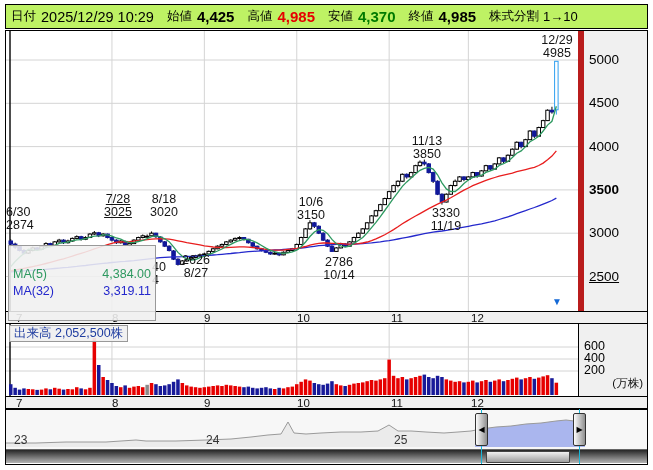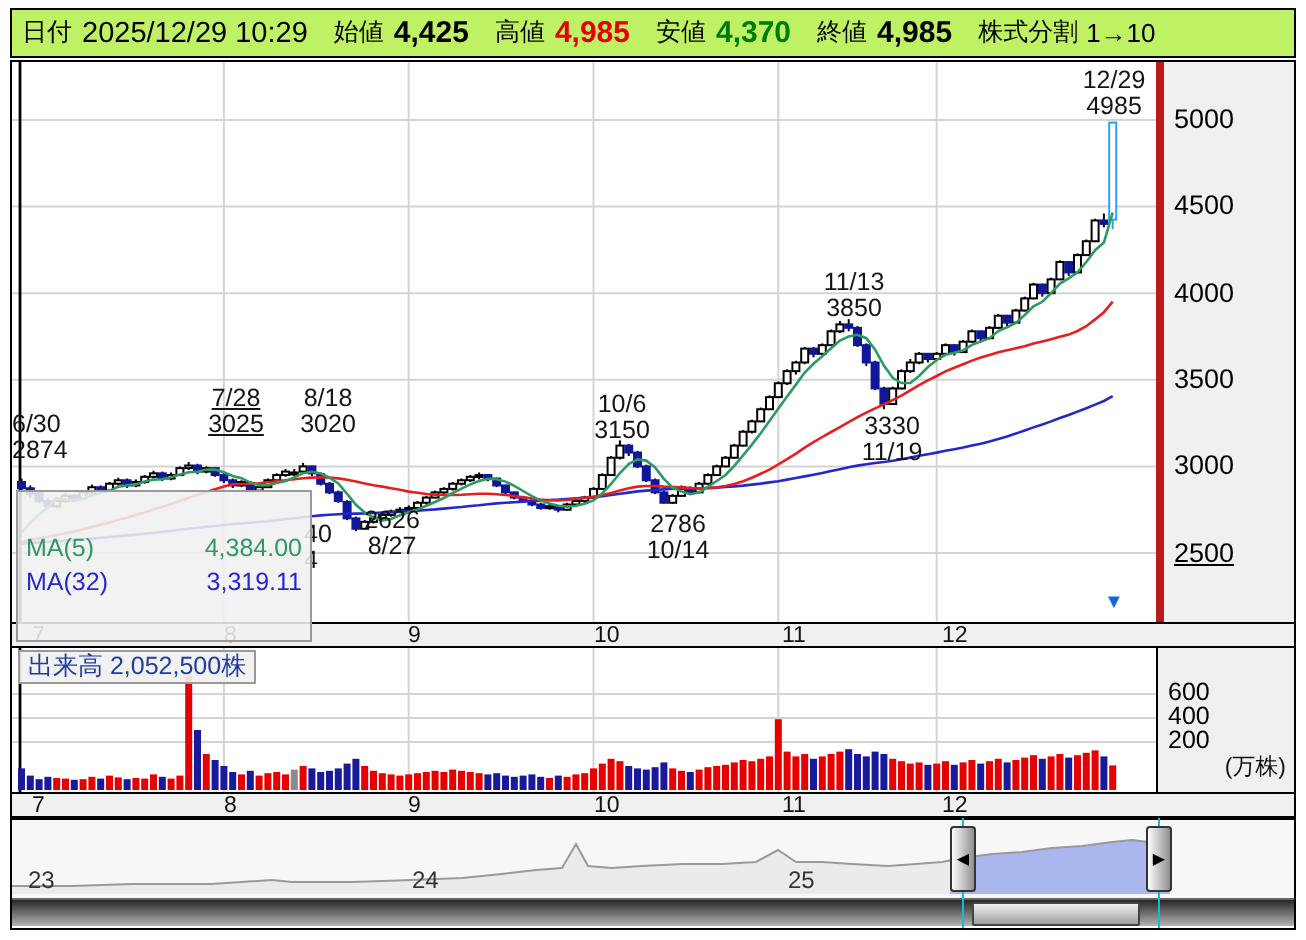--- a/index.html
+++ b/index.html
@@ -11,21 +11,21 @@
   .hl.first{margin-left:5px}
   .hv{margin-left:5px;font-size:15px;font-weight:bold}
   .hv.date{font-weight:normal;font-size:14.5px}
   .hv.red{color:#e60000}
   .hv.green{color:#007a00}
   .hv.split{font-weight:normal;font-size:13px;margin-left:4px}
   .chartbox{position:absolute;left:5px;top:30px;width:641px;height:433px;border:1px solid #000;
             pointer-events:none;z-index:9}
   .pane{position:absolute}
   #main-plot{left:6px;top:30px;width:572px;height:281px;background:#fff}
-  #price-axis{left:578px;top:30px;width:69px;height:281px;background:#f0f0f0;border-left:4px solid #b91c1c;box-sizing:border-box}
+  #price-axis{left:578px;top:30px;width:69px;height:281px;background:#f0f0f0;border-left:6px solid #b91c1c;box-sizing:border-box}
   #xstrip1,#xstrip2{left:6px;width:641px;height:13px;background:#f0f0f0;border-top:1px solid #000;
        border-bottom:1px solid #000;box-sizing:border-box}
   #xstrip1{top:311px}
   #vol-plot{left:6px;top:324px;width:572px;height:72px;background:#fff}
   #vol-axis{left:578px;top:324px;width:69px;height:72px;background:#f0f0f0;border-left:1px solid #000;box-sizing:border-box}
   #xstrip2{top:396px}
   #nav{left:6px;top:409px;width:641px;height:40px;background:#f7f7f7;border-top:1px solid #000;box-sizing:border-box}
   #scroll{left:6px;top:449px;width:641px;height:14px;background:linear-gradient(180deg,#262626,#b4b4b4);
           border-top:1px solid #666;box-sizing:border-box}
   svg{position:absolute;left:0;top:0;overflow:visible}
@@ -373,21 +373,21 @@
           <span class="ma75t">3,319.11</span>
         </div>
     </div>
     <div class="marker" id="day-marker" style="left: 546px; top: 267px;">▼</div>
   </div>
 
   <div class="pane" id="price-axis">
       <div class="ytick" style="top: 22px;">5000</div>
       <div class="ytick" style="top: 65.3px;">4500</div>
       <div class="ytick" style="top: 108.6px;">4000</div>
-      <div class="ytick" style="top: 151.9px;">3500</div>
+      <div class="ytick" style="top: 151.9px; font-weight: bold;">3500</div>
       <div class="ytick" style="top: 195.2px;">3000</div>
       <div class="ytick" style="top: 238.5px; text-decoration: underline;">2500</div>
     </div>
 
   <div class="pane" id="xstrip1">
       <div class="xtick" style="left: 10px;">7</div>
       <div class="xtick" style="left: 106px;">8</div>
       <div class="xtick" style="left: 198px;">9</div>
       <div class="xtick" style="left: 291px;">10</div>
       <div class="xtick" style="left: 385px;">11</div>

